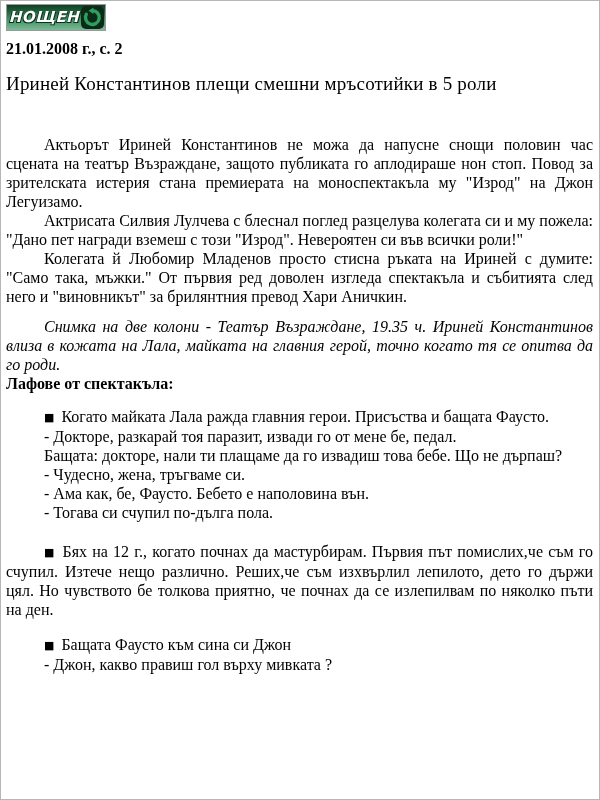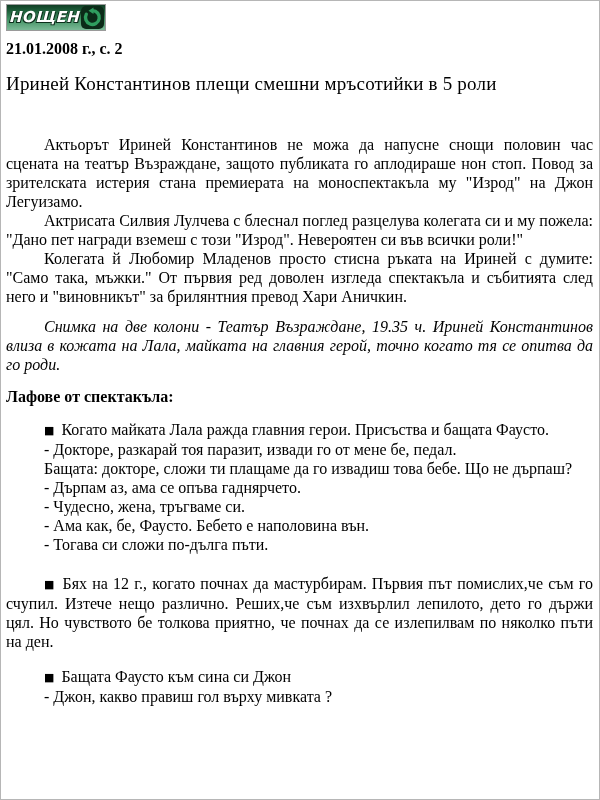--- a/index.html
+++ b/index.html
@@ -57,21 +57,21 @@
     font-size:16px;
     line-height:19px;
     text-align:justify;
   }
   .ind{text-indent:38px;}
   .it{font-style:italic;}
   .b{font-weight:bold;font-size:16px;}
   .first-para{margin-top:40px;}
   .gap-byline{margin-top:15px;}
   .gap-caption{margin-top:11px;}
-  .gap-section{margin-top:13px;}
+  .gap-section{}
   .gap-joke1{margin-top:14px;}
   .gap-joke2{margin-top:20px;}
   .gap-joke3{margin-top:16px;}
   .bullet{
     font-family:"DejaVu Sans", sans-serif;
     font-size:11px;
     margin-right:7px;
     vertical-align:1px;
   }
 </style>
@@ -100,25 +100,24 @@
   <p class="ind">Колегата й Любомир Младенов просто стисна ръката на Ириней с думите: "Само така, мъжки." От първия ред доволен изгледа спектакъла и събитията след него и "виновникът" за брилянтния превод Хари Аничкин.</p>
 
 
   <p class="ind it gap-caption">Снимка на две колони - Театър Възраждане, 19.35 ч. Ириней Константинов влиза в кожата на Лала, майката на главния герой, точно когато тя се опитва да го роди.</p>
 
   <p class="b gap-section">Лафове от спектакъла:</p>
 
   <p class="ind gap-joke1"><span class="bullet">■</span><span>Когато майката Лала ражда главния герои. Присъства и бащата Фаусто.</span></p>
 
   <p class="ind">- Докторе, разкарай тоя паразит, извади го от мене бе, педал.</p>
-  <p class="ind">Бащата: докторе, сложи ти плащаме да го извадиш това бебе. Що не дърпаш?</p>
-  <p class="ind">- Дърпам аз, ама се опъва гаднярчето.</p>
+  <p class="ind">Бащата: докторе, нали ти плащаме да го извадиш това бебе. Що не дърпаш?</p>
   <p class="ind">- Чудесно, жена, тръгваме си.</p>
   <p class="ind">- Ама как, бе, Фаусто. Бебето е наполовина вън.</p>
-  <p class="ind">- Тогава си сложи по-дълга пъти.</p>
+  <p class="ind">- Тогава си счупил по-дълга пола.</p>
 
   <p class="ind gap-joke2"><span class="bullet">■</span><span>Бях на 12 г., когато почнах да мастурбирам. Първия път помислих,че съм го счупил. Изтече нещо различно. Реших,че съм изхвърлил лепилото, дето го държи цял. Но чувството бе толкова приятно, че почнах да се излепилвам по няколко пъти на ден.</span></p>
 
   <p class="ind gap-joke3"><span class="bullet">■</span><span>Бащата Фаусто към сина си Джон</span></p>
 
   <p class="ind">- Джон, какво правиш гол върху мивката ?</p>
 
 </div>
 
 </body></html>

